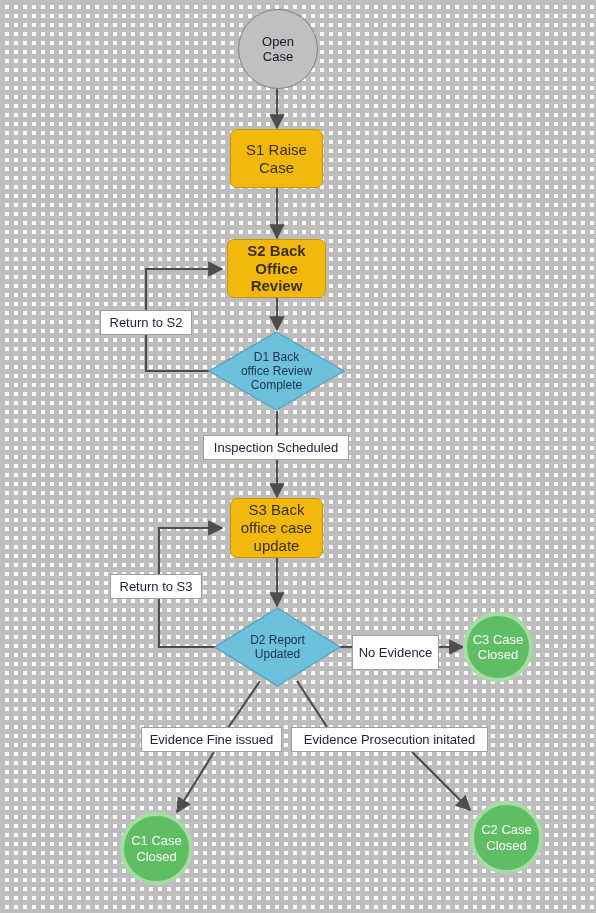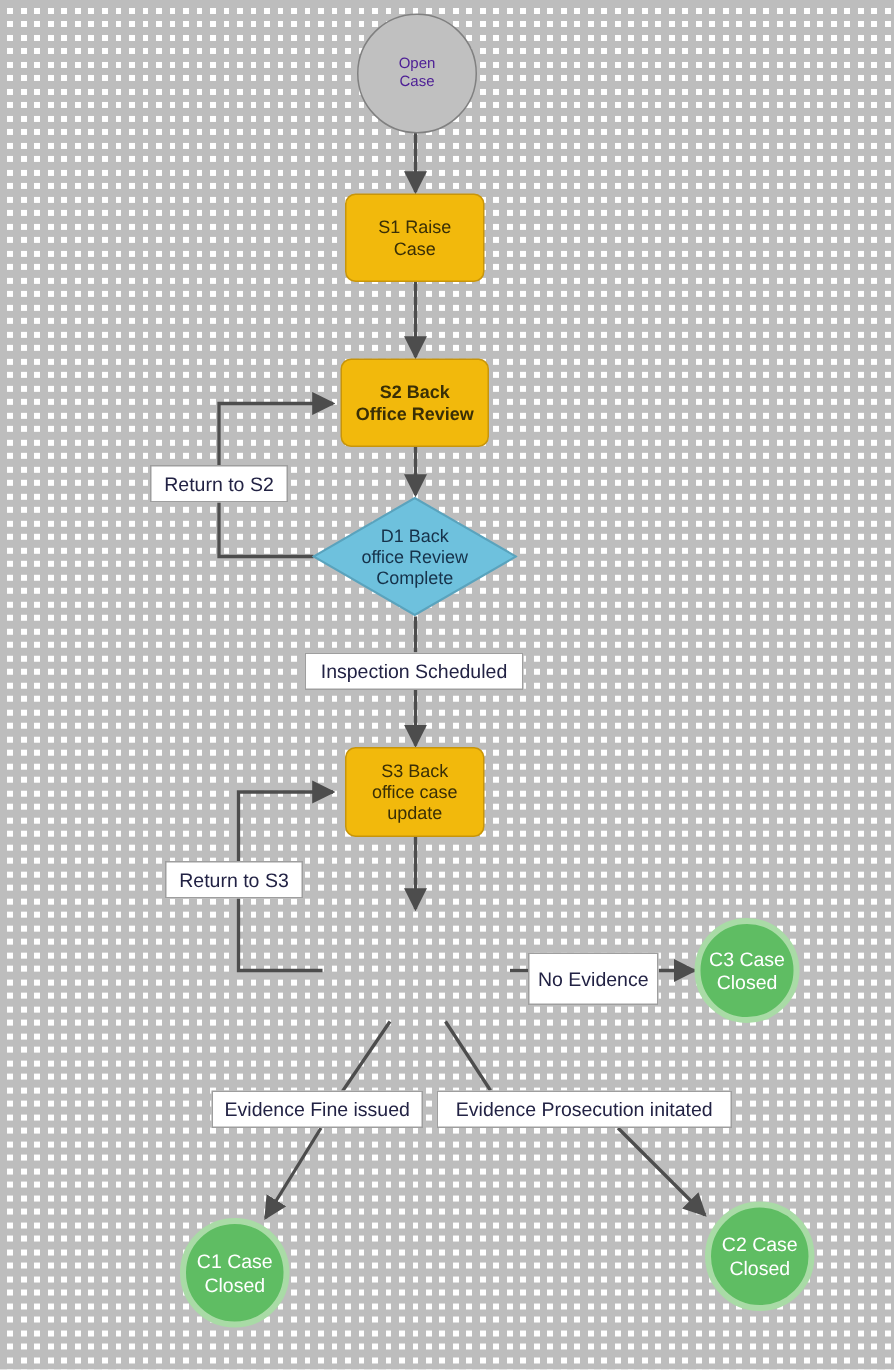--- a/index.html
+++ b/index.html
@@ -45,38 +45,38 @@
   }
   .node-text {
     display: block;
     white-space: pre-line;
   }
   
   .start-circle {
     border-radius: 50%;
     background: #c0c0c0;
     border: 1px solid #808080;
-    color: #4c1d95;
-    font-size: 10px;
+    color: #0f172a;
+    font-size: 13px;
   }
   
   .end-circle {
     border-radius: 50%;
     background: #5fbd63;
     border: 4px solid #a9dba6;
     color: #ffffff;
     font-size: 13px;
   }
   
   .process-box {
     background: #f2b90c;
     border: 1px solid #c8950a;
     border-radius: 7px;
     color: #3a2f06;
-    font-size: 12px;
+    font-size: 15px;
   }
   .decision-label {
     position: absolute;
     display: flex;
     align-items: center;
     justify-content: center;
     text-align: center;
     color: #16324a;
     font-size: 12px;
     line-height: 1.18;
@@ -160,20 +160,27 @@
 office Review
 Complete</div>
   </div>
 
   <div class="node process-box" style="left:230px; top:498px; width:93px; height:60px;">
     <span class="node-text">S3 Back
 office case
 update</span>
   </div>
 
+  <div style="position:absolute; left:214px; top:607px; width:127px; height:80px;">
+    <svg width="127" height="80" viewBox="0 0 127 80" style="position:absolute; left:0; top:0;" xmlns="http://www.w3.org/2000/svg">
+      <polygon points="63.5,1 126,40 63.5,79 1,40" fill="#6ec1dd" stroke="#5aa3bd" stroke-width="1.4"></polygon>
+    </svg>
+    <div class="decision-label" style="left:0; top:0; width:127px; height:80px;">D2 Report
+Updated</div>
+  </div>
 
   <div class="node end-circle" style="left:463px; top:612px; width:70px; height:70px;">
     <span class="node-text">C3 Case
 Closed</span>
   </div>
 
   <div class="node end-circle" style="left:120px; top:812px; width:73px; height:73px;">
     <span class="node-text">C1 Case
 Closed</span>
   </div>

